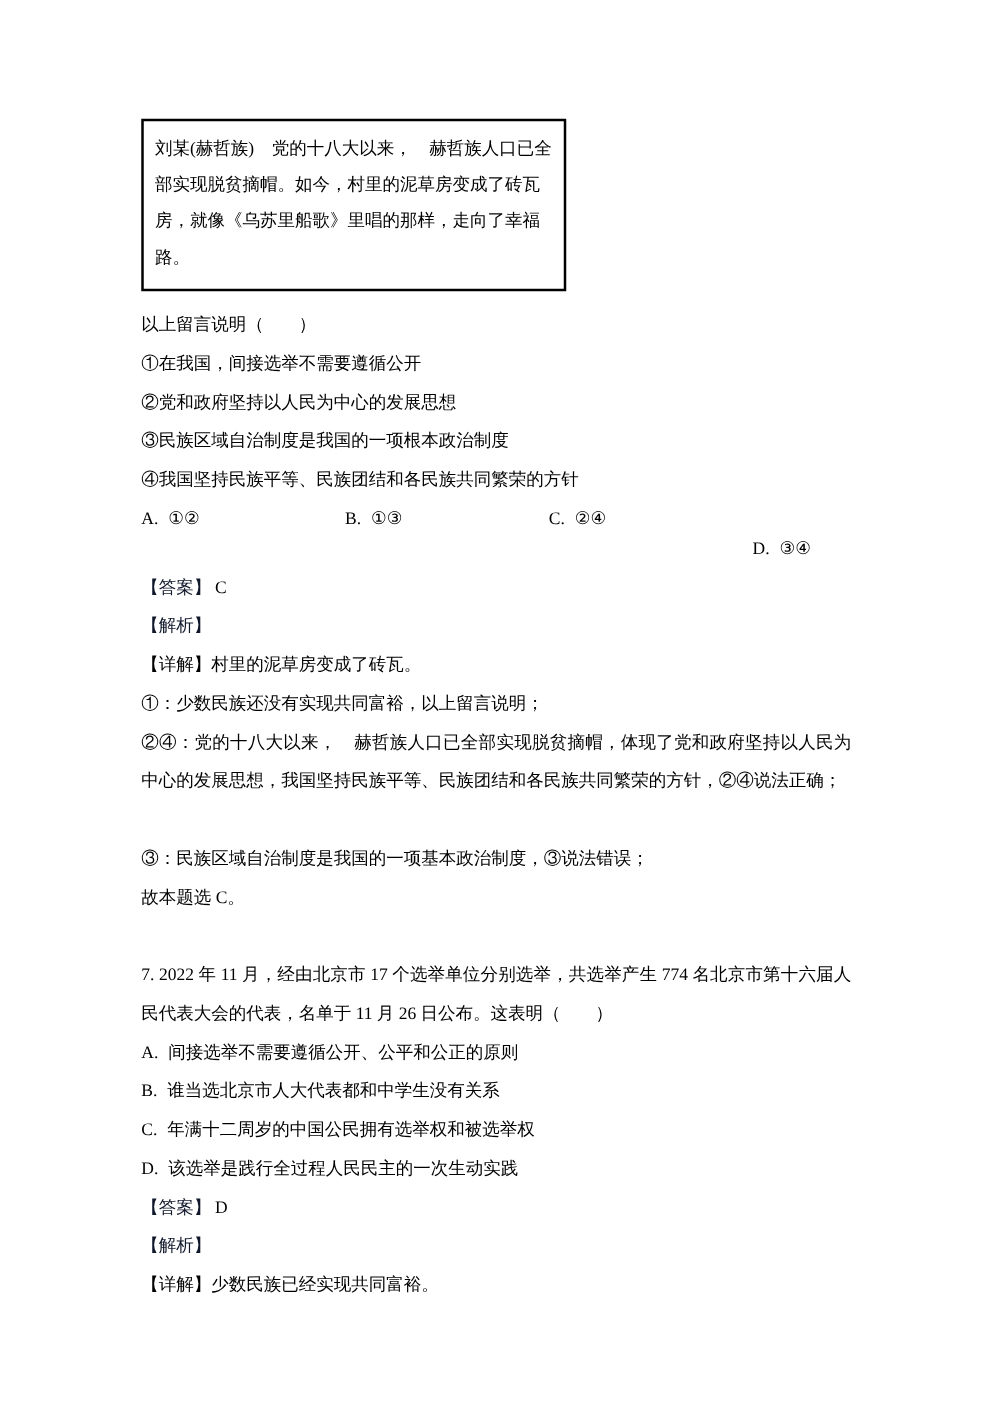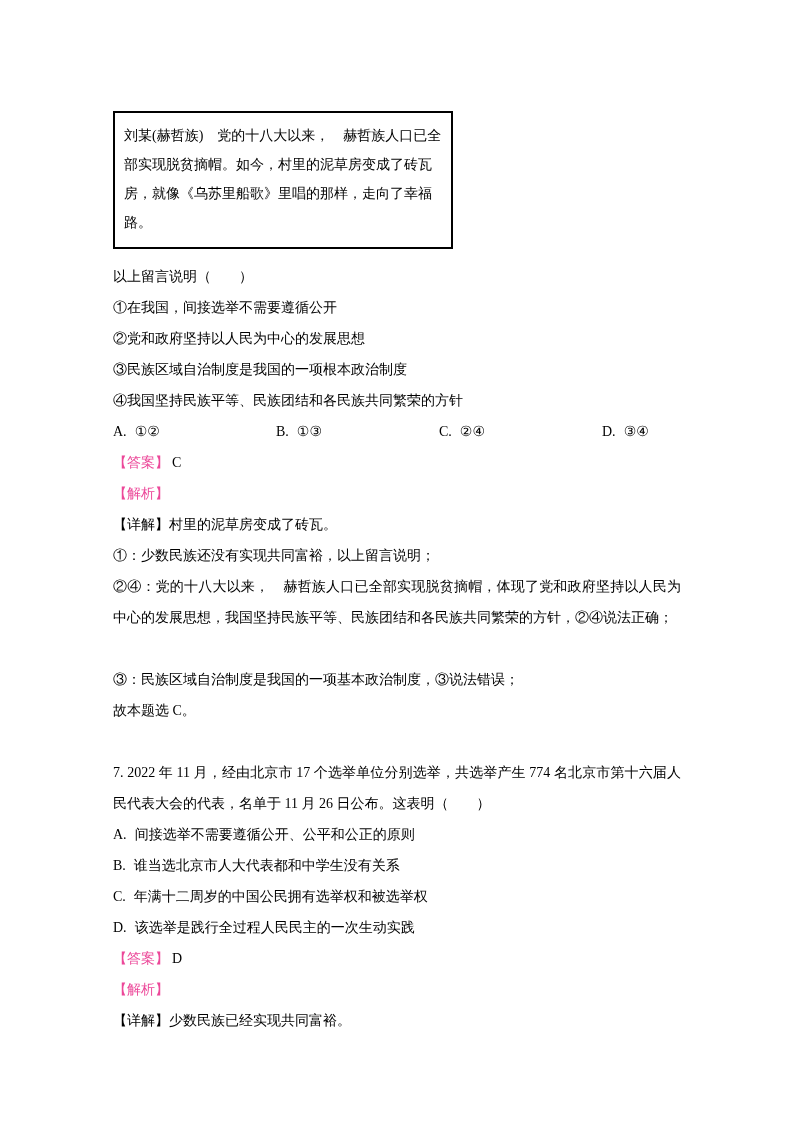--- a/index.html
+++ b/index.html
@@ -13,21 +13,21 @@
     height: 1123px;
     background: #ffffff;
     overflow: hidden;
     font-family: "Liberation Serif", "DejaVu Serif", serif;
     font-size: 14px;
     color: #000000;
   }
   .content {
     position: absolute;
     left: 113px;
-    top: 111px;
+    top: 95px;
     width: 568px;
   }
   .quote-box {
     box-sizing: border-box;
     width: 340px;
     border: 2px solid #000000;
     padding: 8px 8px 10px 9px;
     margin-bottom: 12px;
     line-height: 29px;
   }
@@ -38,37 +38,38 @@
     line-height: 31px;
     min-height: 31px;
   }
   .just {
     text-align: justify;
   }
   .blank {
     height: 31px;
   }
   .blue {
-    color: #ec4899;
+    color: #0f172a;
   }
   .ans {
     margin-left: 3px;
     letter-spacing: 0.5px;
   }
   .options-row {
     display: flex;
     width: 660px;
     line-height: 31px;
   }
   .opt {
     width: 163px;
     white-space: nowrap;
   }
   .opt:last-child {
     width: auto;
+    margin-top: 24px;
   }
   .opt-lbl {
     margin-right: 8px;
   }
 </style>
 </head>
 <body>
 
 <div class="page">
   <div class="content">

